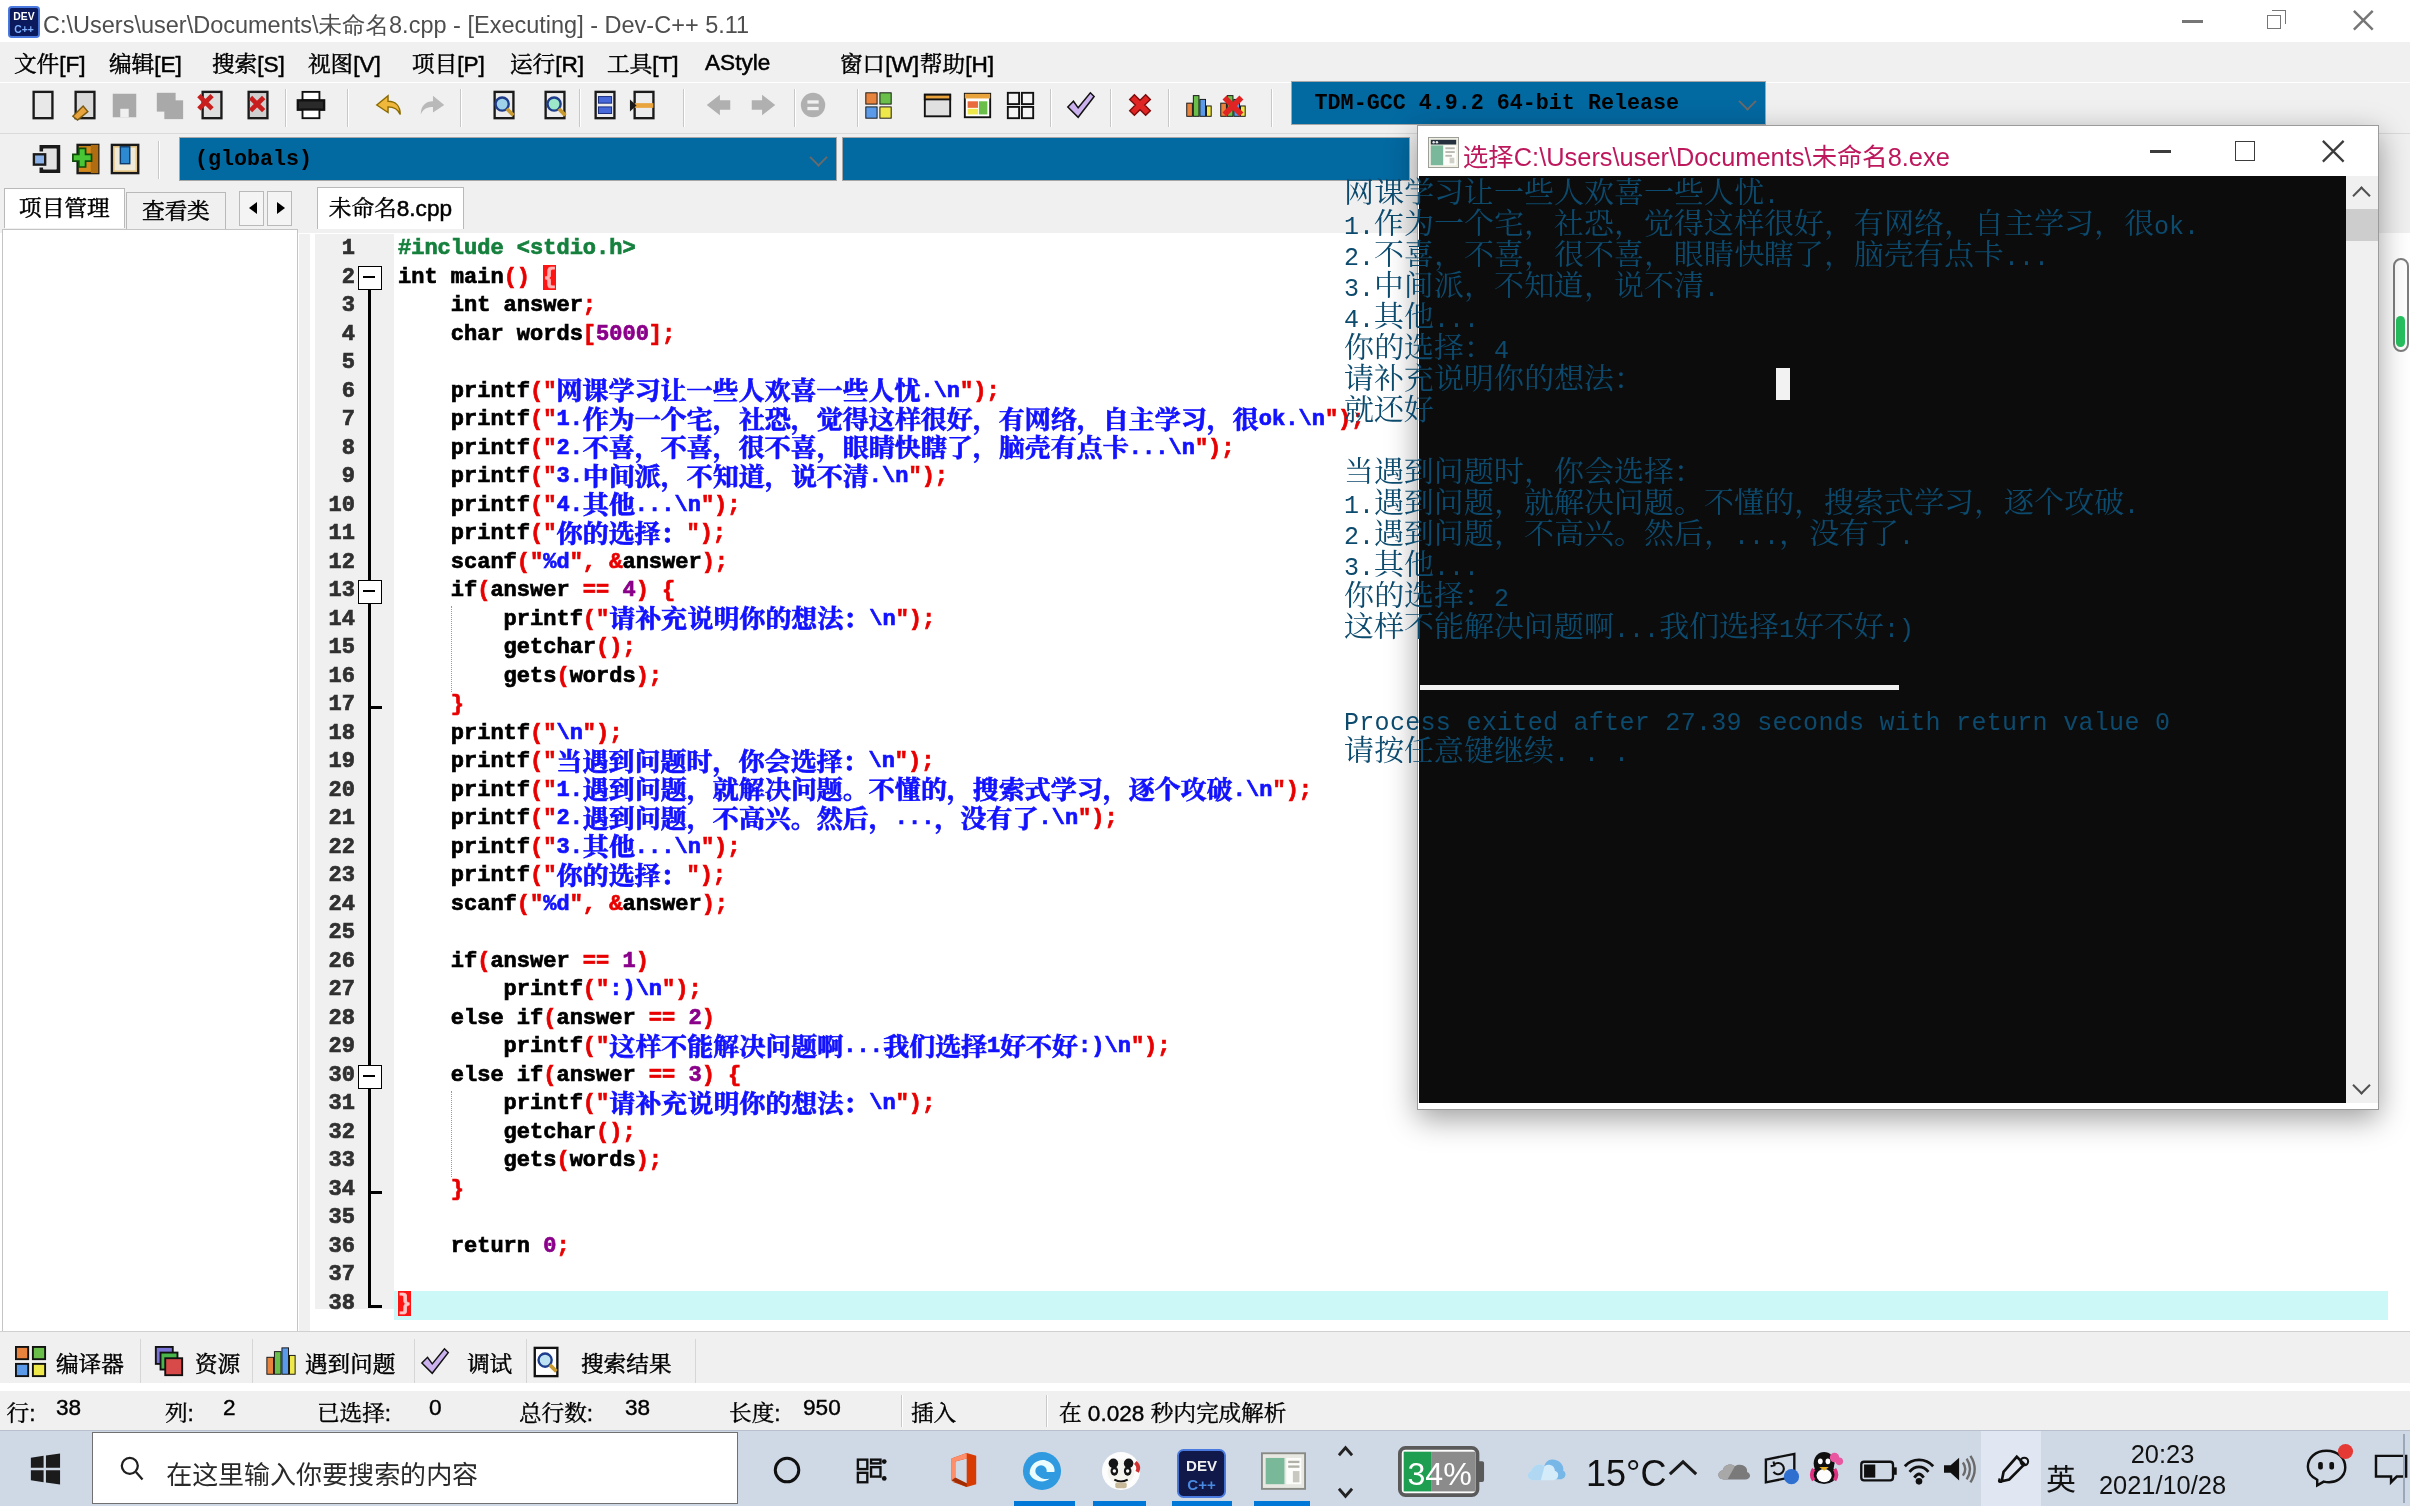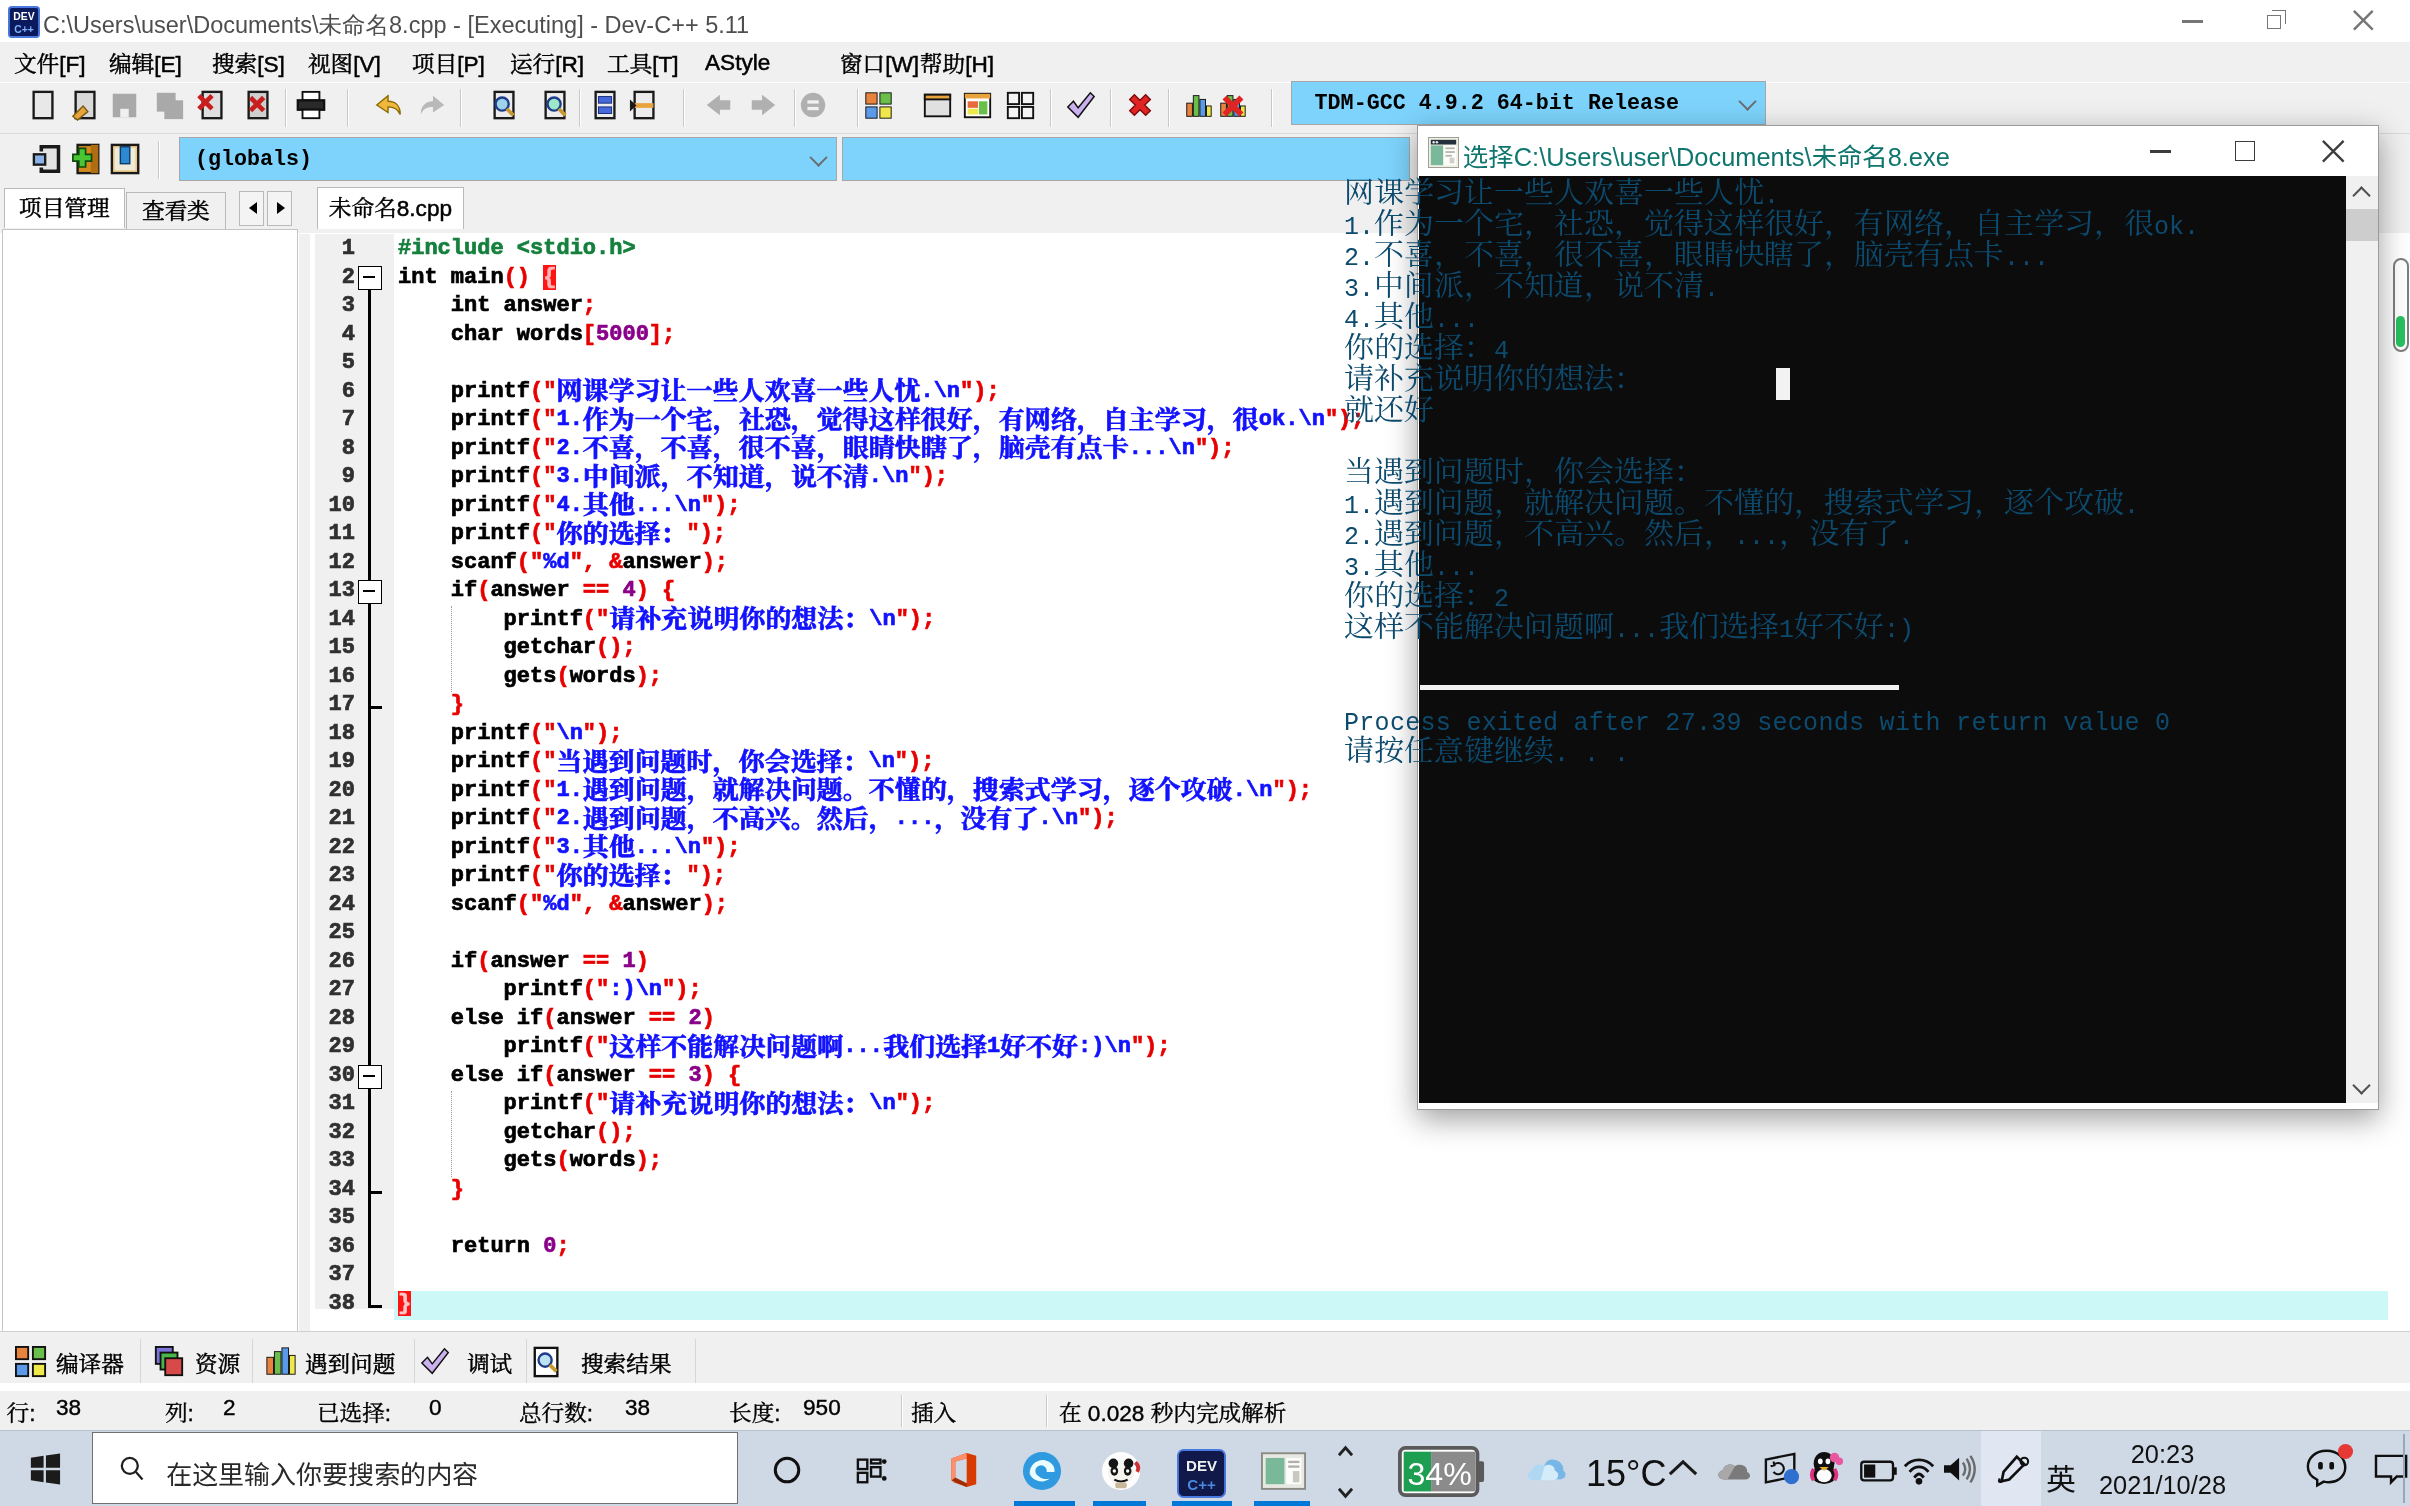--- a/index.html
+++ b/index.html
@@ -15,21 +15,21 @@
 .menu { position:absolute; top:46px; font-size:22.6px; color:#000; -webkit-text-stroke:0.5px;
   font-family:"Liberation Sans","Noto Serif SC",serif; white-space:pre; }
 
 
 #tb1 { left:0; top:83px; width:2411px; height:51px; background:#f0f0f0;
   border-bottom:0.9px solid #dadada; }
 #tb2 { left:0; top:134px; width:2411px; height:53px; background:#f0f0f0; }
 #tabrow { left:0; top:186px; width:2411px; height:47px; background:#f0f0f0; }
 .vsep { position:absolute; width:1.9px; background:#c8c8c8; border-right:0.9px solid #fff; }
 
-.combo { position:absolute; background:#7dd3fc; border:0.9px solid #a6a6a6;text-align:right; }
+.combo { position:absolute; background:#0369a1; border:0.9px solid #a6a6a6;text-align:right; }
 .combo .arr { position:absolute; right:11.3px; top:40%; width:13px; height:13px;
   border-right:2.8px solid #6a6a6a; border-bottom:2.8px solid #6a6a6a;
   transform:translateY(-30%) rotate(45deg); }
 .mono { font-family:"Liberation Mono","Noto Serif SC",serif; }
 
 
 .tab { position:absolute; border:1.9px solid #b9b9b9; border-bottom:none;
   background:#f0f0f0; font-size:22.6px; color:#000; text-align:center; -webkit-text-stroke:0.5px;
   font-family:"Liberation Sans","Noto Serif SC",serif; }
 .tab.active { background:#fff; }
@@ -64,21 +64,21 @@
 
 
 #pill { left:2393px; top:258px; width:16px; height:94px; border:2.8px solid #7e7e7e;
   border-radius:8.5px; background:#fff; }
 #pillgreen { left:2396px; top:316px; width:8.5px; height:31px; background:#27c160;
   border-radius:4.7px; }
 
 
 #conwin { left:1417px; top:125px; width:962px; height:985px; background:#fff;
   border:0.9px solid #9b9b9b; box-shadow:0 9.4px 28px rgba(0,0,0,.38); }
-#contitle { left:1463px; top:137px; font-size:25.4px; color:#0f766e; white-space:pre; }
+#contitle { left:1463px; top:137px; font-size:25.4px; color:#be185d; white-space:pre; }
 #conblack { left:1419px; top:176px; width:927px; height:927px; background:#0c0c0c; }
 #context { left:1344px; top:181px;
   font:25px "Liberation Mono","Noto Serif SC",serif; line-height:31px;
   color:#0c4a6e; white-space:pre; }
 #context i.k { font-size:30px; line-height:0; font-family:"Noto Serif SC",serif; }
 #conscroll { left:2346px; top:176px; width:32px; height:927px; background:#f0f0f0; }
 #conthumb { left:2346px; top:209px; width:32px; height:32px; background:#cdcdcd; }
 .chev { position:absolute; width:13px; height:13px; border-left:2.8px solid #505050;
   border-top:2.8px solid #505050; }
 #condash { left:1420px; top:685px; width:479px; height:4.7px; background:#f2f2f2; }

